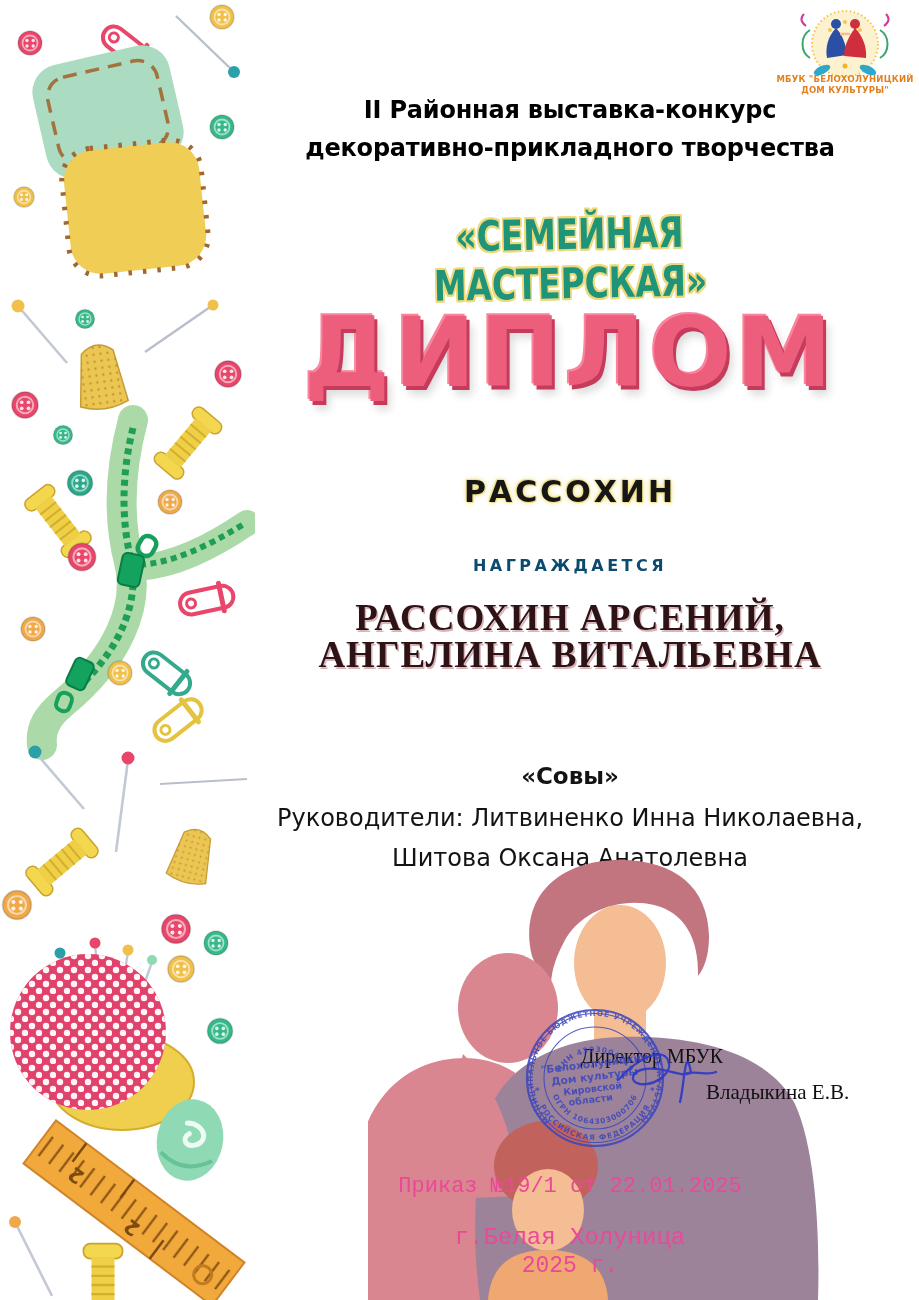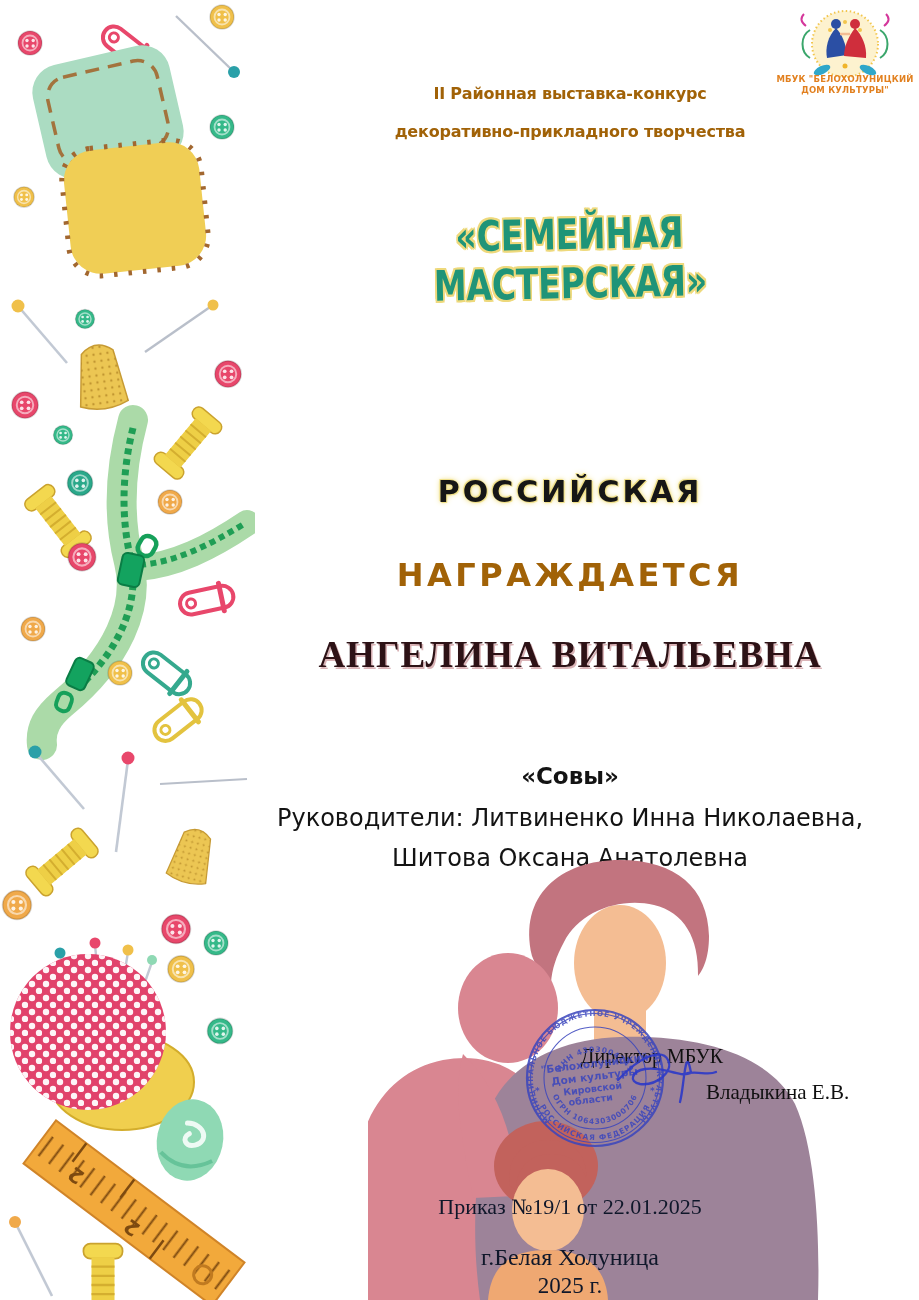--- a/index.html
+++ b/index.html
@@ -1,35 +1,35 @@
 <!DOCTYPE html>
 <html><head>
 <meta charset="utf-8">
 <style>
   html,body{margin:0;padding:0;background:#e9e9e9;}
   .page{position:relative;width:919px;height:1300px;background:#ffffff;overflow:hidden;
         font-family:"DejaVu Sans",sans-serif;}
   .t{position:absolute;left:245px;width:650px;text-align:center;color:#171717;}
-  .hdr{font-weight:700;font-size:16px;letter-spacing:-.2px;color:#a16207;}
+  .hdr{font-weight:700;font-size:24px;letter-spacing:-.2px;color:#000000;margin-top:12px;}
   .event{font-weight:700;font-size:42px;color:#1f9478;transform:rotate(-1.2deg);}
   .event .stretch{display:inline-block;transform:scaleX(.78);transform-origin:center;
      text-shadow:2px 2px 0 #eed97c,-2px -2px 0 #eed97c,2px -2px 0 #eed97c,-2px 2px 0 #eed97c,
                  0 2px 0 #eed97c,0 -2px 0 #eed97c,2px 0 0 #eed97c,-2px 0 0 #eed97c;}
   .diploma{font-weight:700;font-size:97px;letter-spacing:4px;color:#ec5e7c;
      text-shadow:3px 4px 0 #c63a5b,-2px -2px 0 #f9849c,6px 9px 8px rgba(0,0,0,.14);}
   .degree{font-weight:700;font-size:30px;letter-spacing:3px;color:#161616;
      text-shadow:0 0 3px #f0e08a,0 0 6px #f0e08a,1px 1px 0 #f0e08a,-1px -1px 0 #f0e08a;}
-  .awarded{font-weight:700;font-size:32px;letter-spacing:3.5px;color:#a16207;}
+  .awarded{font-weight:700;font-size:16px;letter-spacing:3.5px;color:#0c4a6e;}
   .rname{font-family:"Liberation Serif",serif;font-weight:700;font-size:37px;letter-spacing:1px;
      color:#2d1216;text-shadow:1.5px 1.5px 0 rgba(150,40,50,.35);line-height:1;}
   .org{font-weight:700;font-size:25px;color:#131313;}
   .nomin{font-family:"Liberation Serif",serif;font-weight:700;font-size:17px;color:#1c1c1c;}
   .work{font-weight:700;font-size:23px;color:#131313;}
   .sup{font-size:24px;color:#131313;}
-  .serif{font-family:Liberation Serif, serif;color:#0f172a;margin-top:20px;}
+  .serif{font-family:Liberation Mono, monospace;color:#ec4899;}
   .dirblock{position:absolute;left:253px;top:1044px;width:470px;text-align:right;
      font-family:"Liberation Serif",serif;font-size:20px;color:#101010;line-height:1.2;z-index:2;}
   .signer{position:absolute;left:706px;top:1080px;font-family:"Liberation Serif",serif;
      font-size:21px;color:#101010;z-index:2;}
   .order{top:1174px;font-size:22px;z-index:2;}
   .city{top:1224px;font-size:24px;z-index:2;}
   .year{top:1253px;font-size:23px;z-index:2;}
   .logo-captions{position:absolute;left:770px;top:74px;width:150px;text-align:center;
      color:#e2801f;font-weight:700;font-size:8.5px;line-height:1.25;letter-spacing:.2px;z-index:2;}
   svg{display:block;}
@@ -252,24 +252,26 @@
     <div>ДОМ КУЛЬТУРЫ"</div>
   </div>
 
   <div class="t hdr" style="top:84px">II  Районная выставка-конкурс</div>
   <div class="t hdr" style="top:122px">декоративно-прикладного творчества</div>
 
   <div class="t event" style="top:210px">
     <span class="stretch">«СЕМЕЙНАЯ МАСТЕРСКАЯ»</span>
   </div>
 
-
-  <div class="t degree" style="top:474px">РОССИЙСКАЯ</div>
+  <div class="t diploma" style="top:296px">ДИПЛОМ</div>
+
+  <div class="t degree" style="top:474px">РАССОХИН</div>
   <div class="t awarded" style="top:556px">НАГРАЖДАЕТСЯ</div>
 
+  <div class="t rname" style="top:599px">РАССОХИН АРСЕНИЙ,</div>
   <div class="t rname" style="top:636px">АНГЕЛИНА ВИТАЛЬЕВНА</div>
 
   <div class="t work" style="top:763px">«Совы»</div>
 
   <div class="t sup" style="top:804px">Руководители: Литвиненко Инна Николаевна,</div>
   <div class="t sup" style="top:844px">Шитова Оксана Анатолевна</div>
 
   <div class="dirblock">
     <div>Директор МБУК</div>
   </div>

